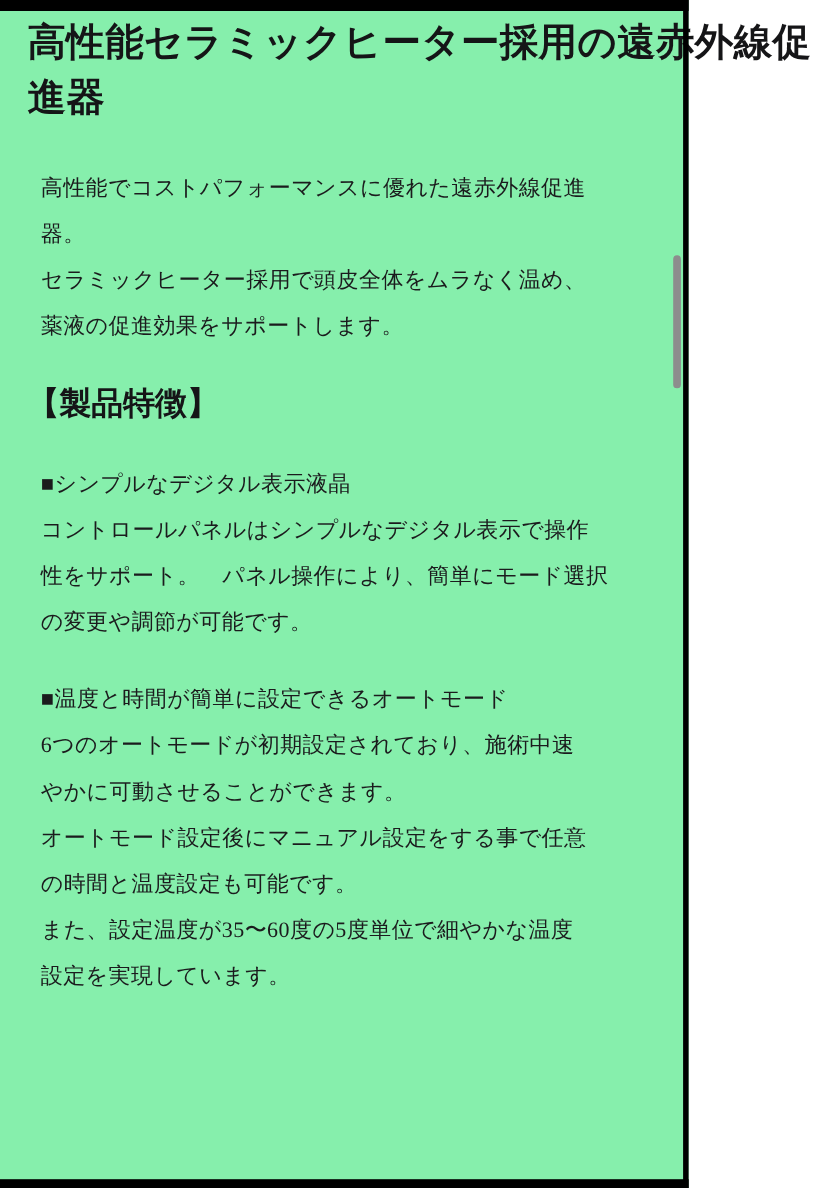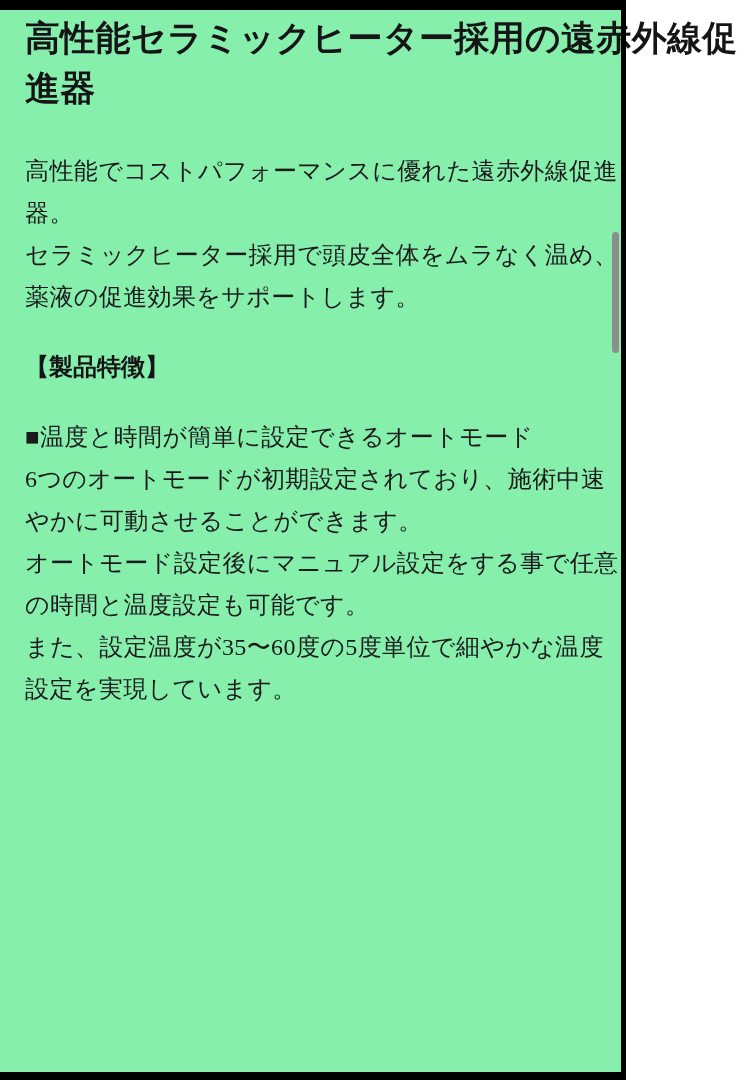--- a/index.html
+++ b/index.html
@@ -58,31 +58,31 @@
   h1.title {
     margin: 0 0 36px 0;
     font-size: 35px;
     line-height: 50px;
     font-weight: 700;
     letter-spacing: 0.3px;
     color: #151517;
     white-space: pre-line;
   }
   .body-text {
-    margin: 0;
-    font-size: 24px;
+    margin: 12px;
+    font-size: 20px;
     line-height: 42px;
     font-weight: 400;
     letter-spacing: 0.4px;
     color: #1b1b1d;
     white-space: pre-line;
   }
   h2.features-heading {
     margin: 28px 0 7px 0;
-    font-size: 24px;
+    font-size: 29px;
     line-height: 42px;
     font-weight: 700;
     color: #151517;
   }
   .feature-1 { margin-top: 0; }
   .feature-2 { margin-top: 31px; }
   .feature-3 { margin-top: 28px; }
 </style>
 </head>
 <body>
@@ -96,20 +96,24 @@
 進器</h1>
 
     <p class="body-text intro">高性能でコストパフォーマンスに優れた遠赤外線促進
 器。
 セラミックヒーター採用で頭皮全体をムラなく温め、
 薬液の促進効果をサポートします。</p>
 
     <h2 class="features-heading">【製品特徴】</h2>
 
 
+    <p class="body-text feature-2">■シンプルなデジタル表示液晶
+コントロールパネルはシンプルなデジタル表示で操作
+性をサポート。　パネル操作により、簡単にモード選択
+の変更や調節が可能です。</p>
 
     <p class="body-text feature-3">■温度と時間が簡単に設定できるオートモード
 6つのオートモードが初期設定されており、施術中速
 やかに可動させることができます。
 オートモード設定後にマニュアル設定をする事で任意
 の時間と温度設定も可能です。
 また、設定温度が35〜60度の5度単位で細やかな温度
 設定を実現しています。</p>
   </main>
 

